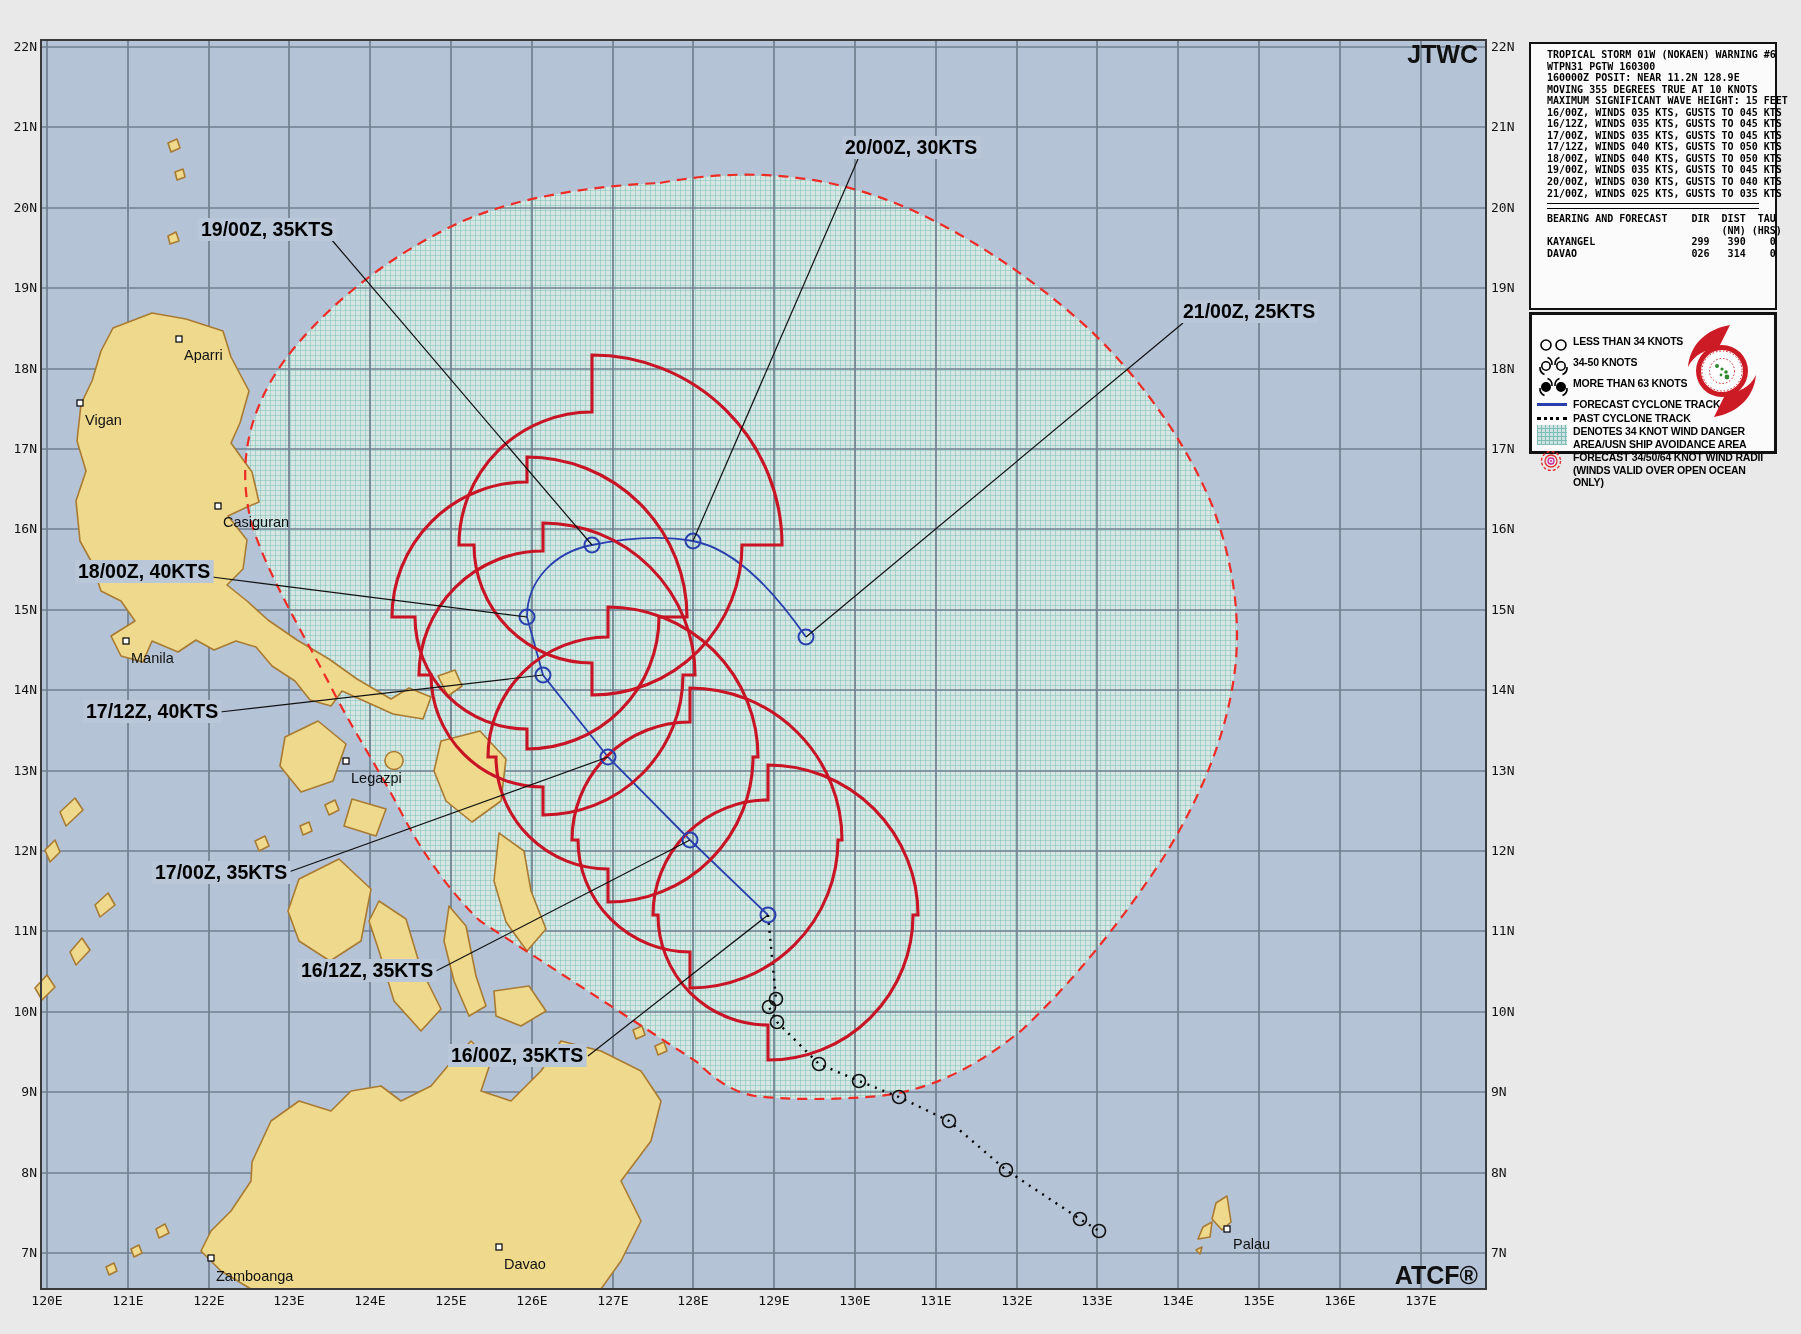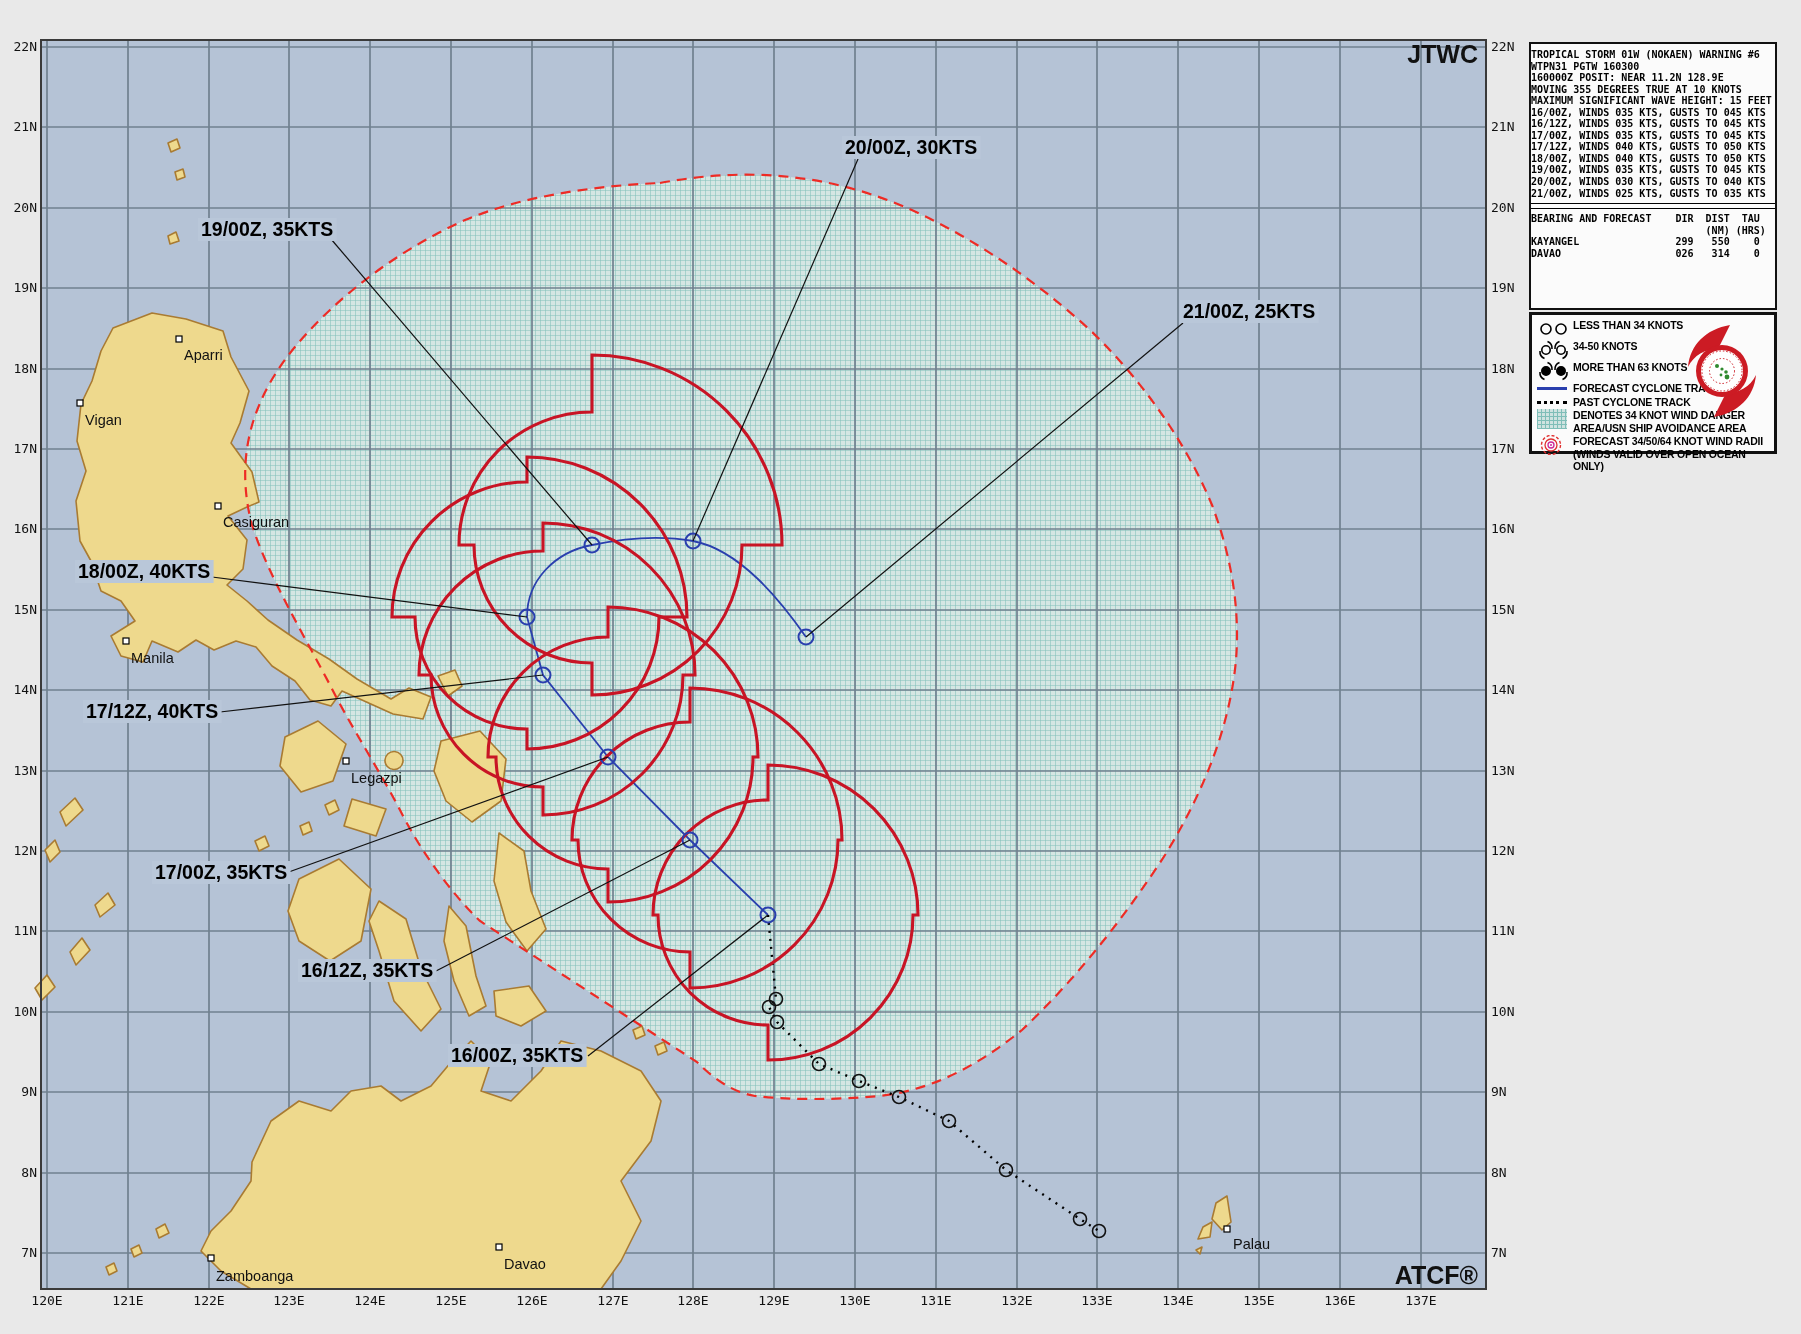--- a/index.html
+++ b/index.html
@@ -1,21 +1,21 @@
 <!DOCTYPE html>
 <html><head>
 <meta charset="utf-8">
 <style>
   html,body{margin:0;padding:0;}
   body{background:#e9e9e9;font-family:"Liberation Sans",sans-serif;}
   #stage{position:relative;width:1801px;height:1334px;background:#e9e9e9;overflow:hidden;}
   #mapsvg{position:absolute;left:0;top:0;}
   .panel{position:absolute;background:#fbfbfb;border:2px solid #111;box-sizing:border-box;}
-  #info-panel{left:1529px;top:42px;width:248px;height:268px;padding:5px 0;}
-  #legend-panel{left:1529px;top:312px;width:248px;height:142px;border-width:3px;padding:4px 5px;}
+  #info-panel{left:1529px;top:42px;width:248px;height:268px;padding:5px 16px;}
+  #legend-panel{left:1529px;top:312px;width:248px;height:142px;border-width:3px;padding:20px 5px;}
   .mono{font-family:"DejaVu Sans Mono",monospace;font-size:10px;line-height:11.55px;font-weight:bold;color:#000;white-space:pre;}
   .sep{border:0;border-top:1.5px solid #000;margin:4px 0 4px 0;}
   .legend-row{display:flex;align-items:flex-start;margin:0 0 1px 0;}
   .licon{width:36px;flex:0 0 36px;display:flex;align-items:center;justify-content:flex-start;}
   .ltext{font-size:10.5px;line-height:12.5px;font-weight:bold;color:#000;letter-spacing:-0.2px;}
   .swatch-danger{width:30px;height:20px;background-color:#cfe3e0;
      background-image:repeating-linear-gradient(0deg,#7fbeb8 0 1px,rgba(0,0,0,0) 1px 4px),
                       repeating-linear-gradient(90deg,#7fbeb8 0 1px,rgba(0,0,0,0) 1px 4px);}
   .line-blue{width:30px;height:0;border-top:3px solid #2a3fae;margin-top:5px;}
   .line-dot{width:30px;height:0;border-top:3px dotted #000;margin-top:5px;}
@@ -244,21 +244,21 @@
       </g>
 
     <text x="1478" y="63" text-anchor="end" font-family="Liberation Sans, sans-serif" font-size="25" font-weight="bold" fill="#111">JTWC</text>
     <text x="1478" y="1284" text-anchor="end" font-family="Liberation Sans, sans-serif" font-size="25" font-weight="bold" fill="#111">ATCF®</text>
   </svg>
 
   <div id="info-panel" class="panel">
     <div id="warning-block" class="mono"><div>TROPICAL STORM 01W (NOKAEN) WARNING #6</div><div>WTPN31 PGTW 160300</div><div>160000Z POSIT: NEAR 11.2N 128.9E</div><div>MOVING 355 DEGREES TRUE AT 10 KNOTS</div><div>MAXIMUM SIGNIFICANT WAVE HEIGHT: 15 FEET</div><div>16/00Z, WINDS 035 KTS, GUSTS TO 045 KTS</div><div>16/12Z, WINDS 035 KTS, GUSTS TO 045 KTS</div><div>17/00Z, WINDS 035 KTS, GUSTS TO 045 KTS</div><div>17/12Z, WINDS 040 KTS, GUSTS TO 050 KTS</div><div>18/00Z, WINDS 040 KTS, GUSTS TO 050 KTS</div><div>19/00Z, WINDS 035 KTS, GUSTS TO 045 KTS</div><div>20/00Z, WINDS 030 KTS, GUSTS TO 040 KTS</div><div>21/00Z, WINDS 025 KTS, GUSTS TO 035 KTS</div></div>
     <hr class="sep">
     <hr class="sep">
-    <div id="bearing-block" class="mono"><div>BEARING AND FORECAST    DIR  DIST  TAU</div><div>                             (NM) (HRS)</div><div>KAYANGEL                299   550    0</div><div>DAVAO                   026   314    0</div></div>
+    <div id="bearing-block" class="mono"><div>BEARING AND FORECAST    DIR  DIST  TAU</div><div>                             (NM) (HRS)</div><div>KAYANGEL                299   390    0</div><div>DAVAO                   026   314    0</div></div>
   </div>
 
   <div id="legend-panel" class="panel">
     <div id="legend-rows">
         <div class="legend-row">
           <span class="licon">
             <svg width="34" height="20">
               <circle cx="9" cy="10" r="5" fill="none" stroke="#000" stroke-width="1.6"></circle>
               <circle cx="24" cy="10" r="5" fill="none" stroke="#000" stroke-width="1.6"></circle>
             </svg>

